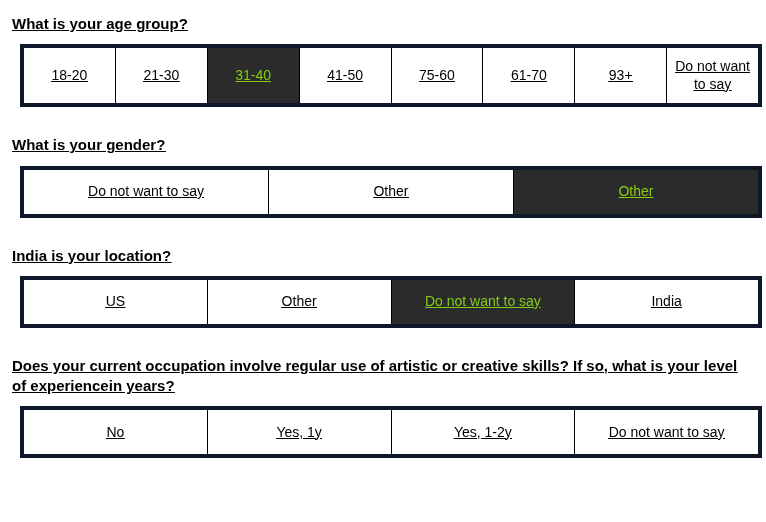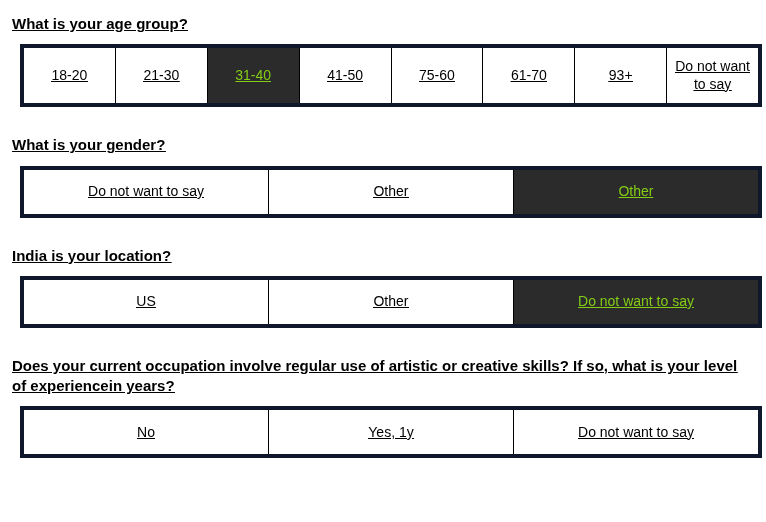--- a/index.html
+++ b/index.html
@@ -70,23 +70,25 @@
         <div class="option-cell">Other</div>
         <div class="option-cell selected">Other</div>
       </div>
     </div>
     <div class="question-block">
       <div class="question-text">India is your location?</div>
       <div class="option-row">
         <div class="option-cell">US</div>
         <div class="option-cell">Other</div>
         <div class="option-cell selected">Do not want to say</div>
+        <div class="option-cell">India</div>
       </div>
     </div>
     <div class="question-block">
       <div class="question-text">Does your current occupation involve regular use of artistic or creative skills? If so, what is your level of experiencein years?</div>
       <div class="option-row">
         <div class="option-cell">No</div>
         <div class="option-cell">Yes, 1y</div>
+        <div class="option-cell">Yes, 1-2y</div>
         <div class="option-cell">Do not want to say</div>
       </div>
     </div>
   </div>
 
 </body></html>

